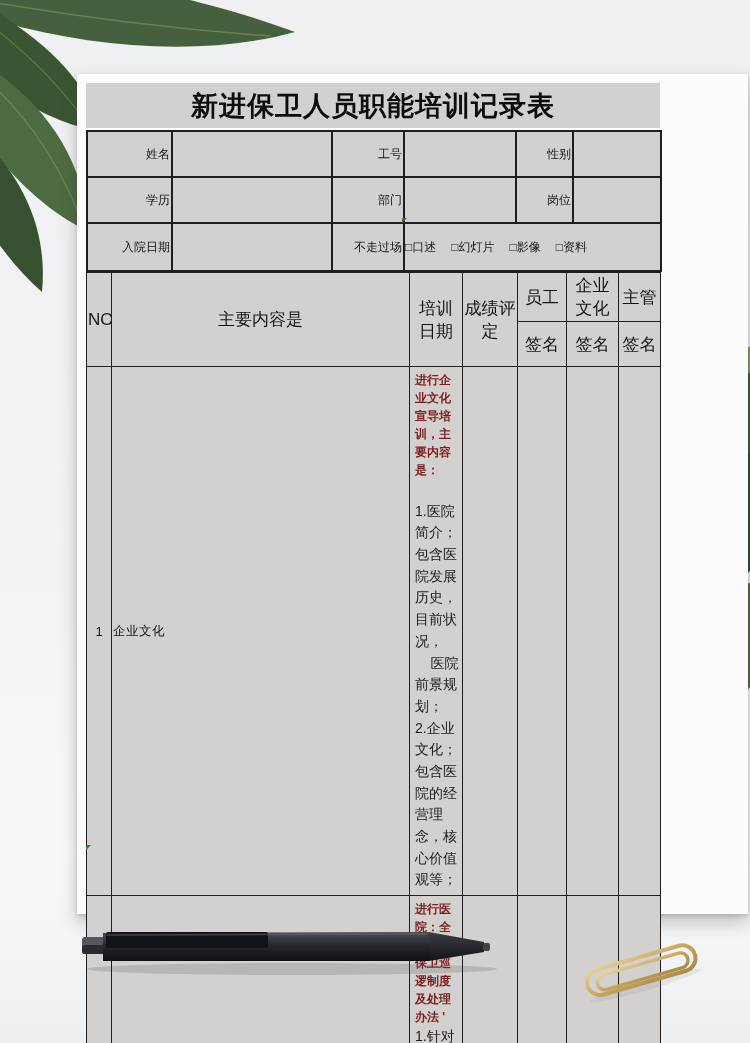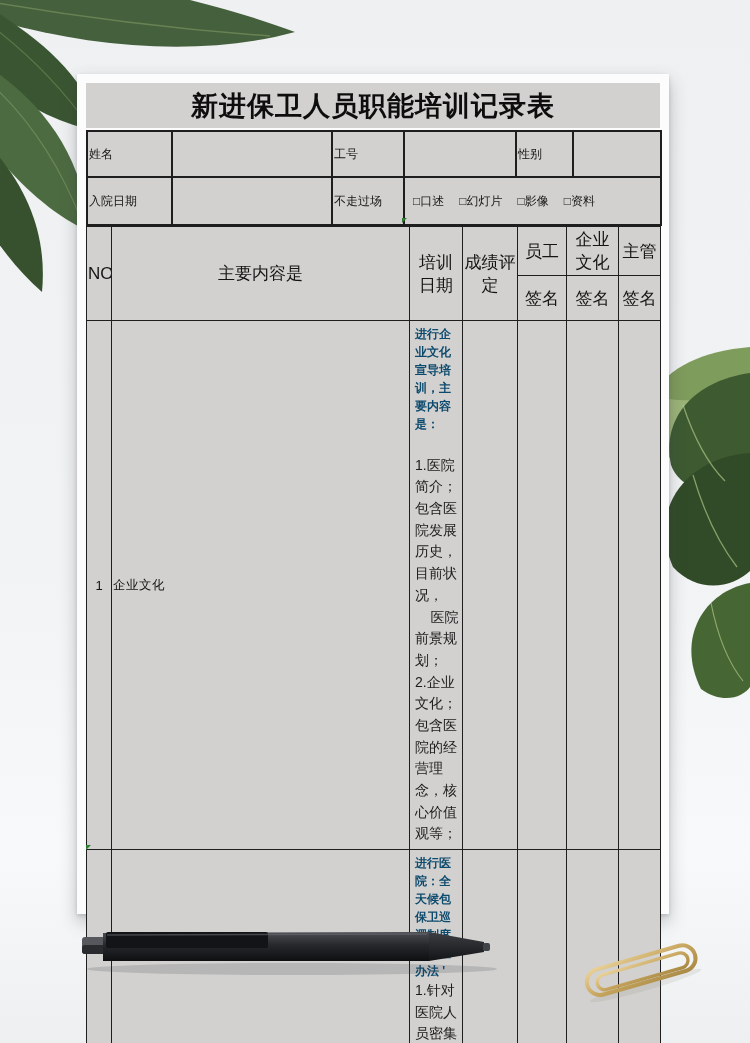--- a/index.html
+++ b/index.html
@@ -4,47 +4,47 @@
 <style>
   html,body{margin:0;padding:0;}
   body{
     width:750px;height:1043px;position:relative;overflow:hidden;
     background:linear-gradient(180deg,#eef0f1 0%,#f2f3f4 55%,#f8f9fa 82%,#edeff1 100%);
     font-family:"Liberation Sans","DejaVu Sans",sans-serif;
     color:#1b1b1b;
   }
   
   .paper{
-    position:absolute;left:77px;top:74px;width:592px;height:840px;
+    position:absolute;left:77px;top:74px;width:671px;height:840px;
     background:#fcfcfc;
     box-shadow:0 8px 16px rgba(60,65,75,.30), 0 2px 4px rgba(60,65,75,.18);
   }
   .paper-inner{position:absolute;left:9px;top:9px;width:574px;}
   .title-band{
     height:45px;background:#d2d1cf;display:flex;align-items:center;justify-content:center;
     margin-bottom:2px;
   }
   .title-band h1{
     margin:0;font-size:27px;font-weight:bold;letter-spacing:1px;color:#0d0d0d;
   }
   table{border-collapse:collapse;table-layout:fixed;width:574px;}
   td{
     background:#d2d1cf;border:2px solid #1e1e1e;
     font-size:12px;color:#141414;overflow:hidden;
   }
-  .info-table td{height:42px;text-align:left;vertical-align:middle;}
+  .info-table td{height:42px;text-align:right;vertical-align:middle;}
   .info-table tr:last-child td{height:44px;}
-  .checkbox-cell{text-align:left !important;padding-left:8px;}
+  .checkbox-cell{text-align:left !important;padding-left:0;}
   .checkbox-cell .opts{display:flex;gap:15px;font-size:12px;color:#1a1a1a;}
   .train-table td{border-width:1.6px;}
   .train-table .hdr td{height:42px;text-align:center;vertical-align:middle;font-size:17px;}
   .no-cell{text-align:center;vertical-align:middle;font-size:13px;}
   .cat-cell{vertical-align:middle;font-size:12.5px;letter-spacing:.5px;}
   .content-cell{vertical-align:top;padding:4px 2px 4px 5px;text-align:left;}
-  .content-head{font-weight:bold;font-size:12px;line-height:1.5;color:#0c4a6e;}
+  .content-head{font-weight:bold;font-size:12px;line-height:1.5;color:#7f1d1d;}
   .content-body{font-size:14px;line-height:1.55;white-space:pre-wrap;color:#1c1c1c;}
   
   .green-tri{position:absolute;width:0;height:0;border-top:5px solid #2f7d32;border-right:5px solid transparent;}
   
   .plant-tl{position:absolute;left:0;top:0;}
   .plant-r{position:absolute;left:633px;top:345px;}
   .pen-svg{position:absolute;left:77px;top:920px;}
   .clip-svg{position:absolute;left:572px;top:942px;}
 </style>
 </head>
@@ -87,20 +87,28 @@
           <col style="width:57px">
           <col style="width:88px">
       </colgroup>
       <tbody>
           <tr>
         <td>姓名</td>
         <td></td>
         <td>工号</td>
         <td></td>
         <td>性别</td>
+        <td></td>
+      </tr>
+      <tr>
+        <td>学历</td>
+        <td></td>
+        <td>部门</td>
+        <td></td>
+        <td>岗位</td>
         <td></td>
       </tr>
       <tr>
         <td>入院日期</td>
         <td></td>
         <td>不走过场</td>
         <td class="checkbox-cell" colspan="3">
           <div class="opts">
             <span>□口述</span>
             <span>□幻灯片</span>

